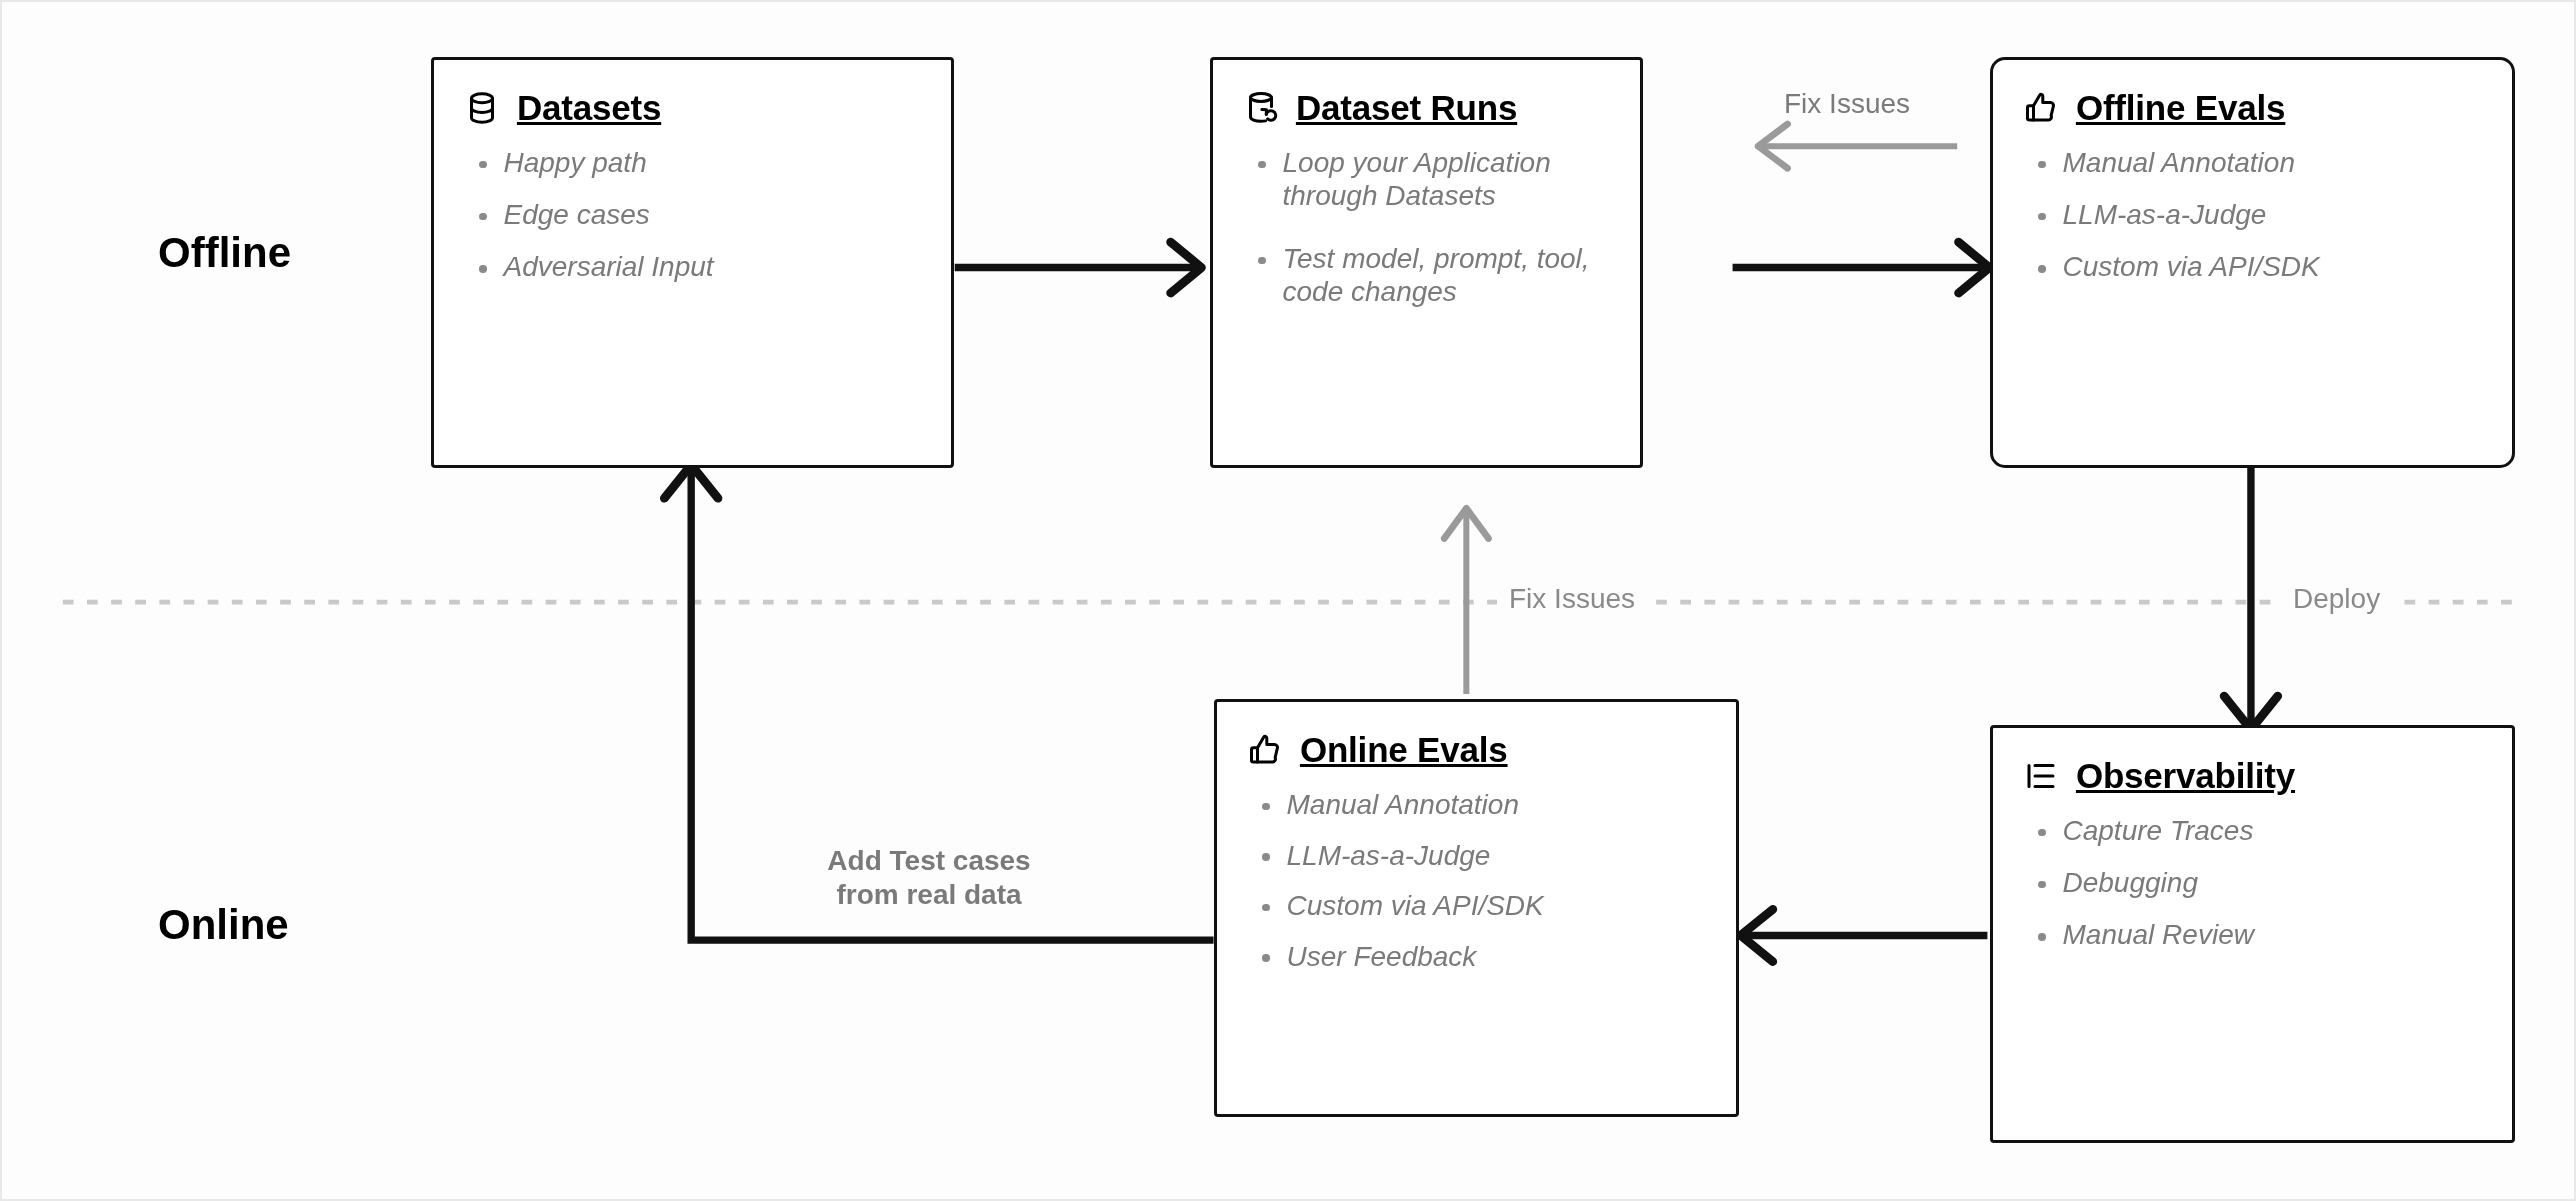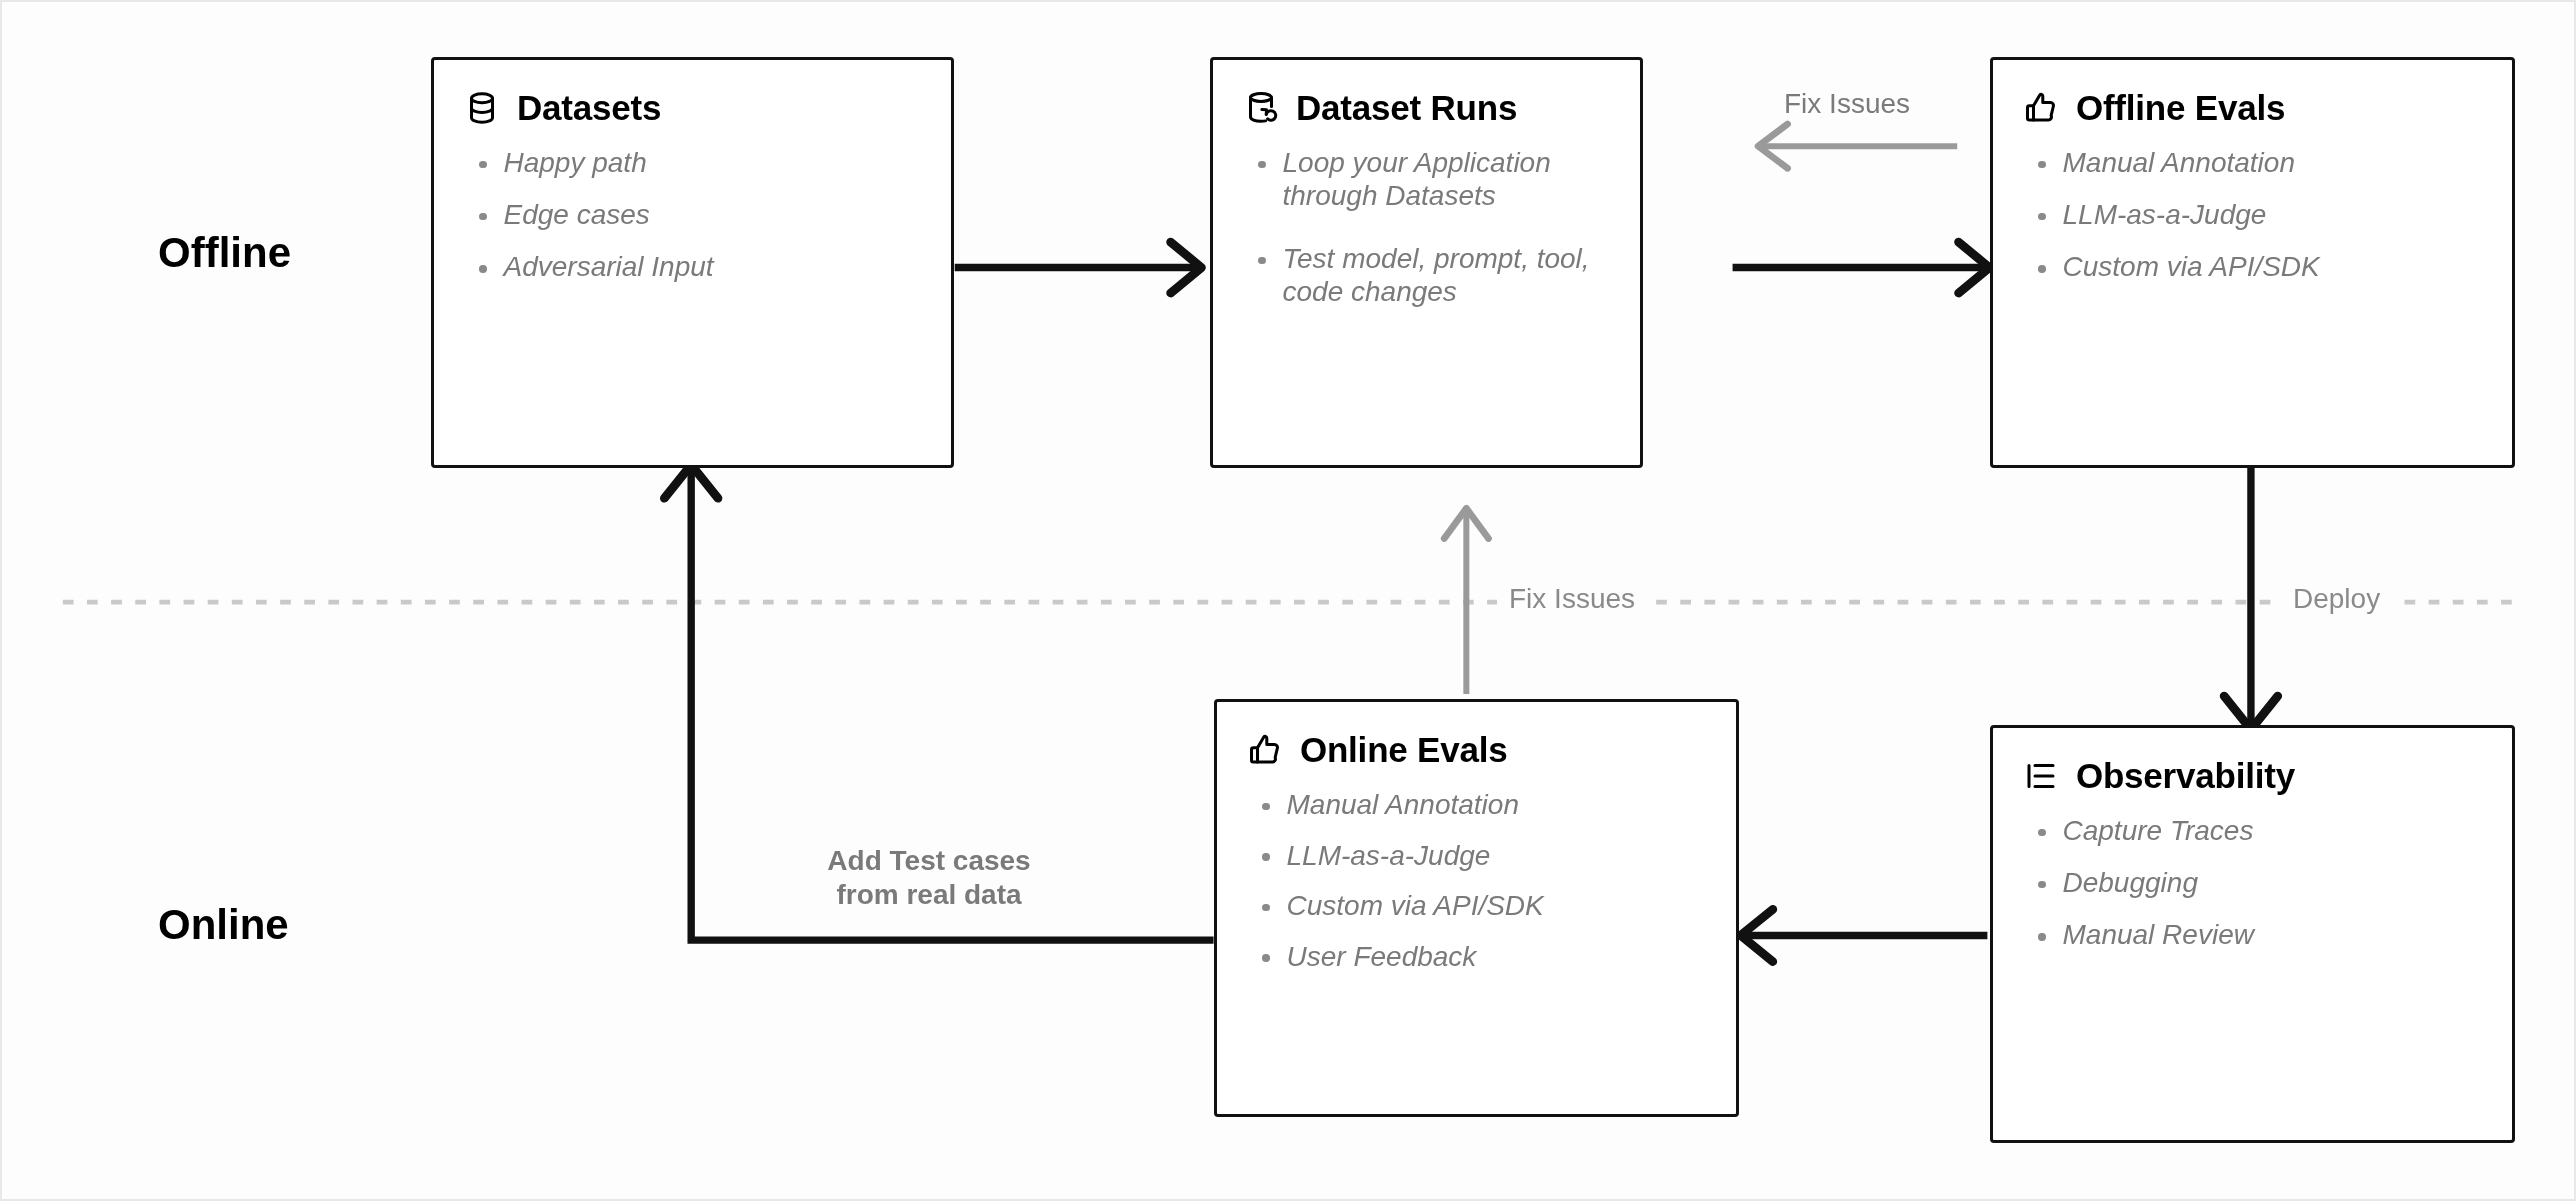--- a/index.html
+++ b/index.html
@@ -36,20 +36,21 @@
     border: 3.4px solid #111111;
     border-radius: 4px;
     box-sizing: border-box;
     padding: 0;
   }
   .node-head {
     display: flex;
     align-items: center;
     gap: 17.4px;
     padding: 29.5px 0 0 29.5px;
+    text-decoration: underline;
   }
   .node-icon {
     width: 36px;
     height: 36px;
     flex: 0 0 36px;
     display: block;
   }
   .node-title {
     font-size: 35px;
     font-weight: bold;
@@ -197,21 +198,21 @@
         <polyline points="12.6,13.0 15.7,13.2 15.5,16.3"></polyline>
       </svg>
       <div class="node-title">Dataset Runs</div>
     </div>
     <ul class="node-list loose">
       <li>Loop your Application through Datasets</li>
       <li>Test model, prompt, tool, code changes</li>
     </ul>
   </div>
 
-  <div class="node" style="left:1988px; top:55px; width:525px; height:411px;">
+  <div class="node" style="left:1988px; top:55px; width:525px; height:411px;border-radius:15px;">
     <div class="node-head">
       <svg class="node-icon" viewBox="0 0 24 24" fill="none" stroke="#000000" stroke-width="2" stroke-linecap="round" stroke-linejoin="round">
         <path d="M7 10.5v9.5H4.2A1.2 1.2 0 0 1 3 18.8v-7.1a1.2 1.2 0 0 1 1.2-1.2H7z"></path>
         <path d="M7 10.5l4.2-7.1a1.1 1.1 0 0 1 2 .5v4.4h5.1a2 2 0 0 1 1.95 2.5l-1.5 6.3A2 2 0 0 1 16.8 20H7"></path>
       </svg>
       <div class="node-title">Offline Evals</div>
     </div>
     <ul class="node-list">
       <li>Manual Annotation</li>
       <li>LLM-as-a-Judge</li>

